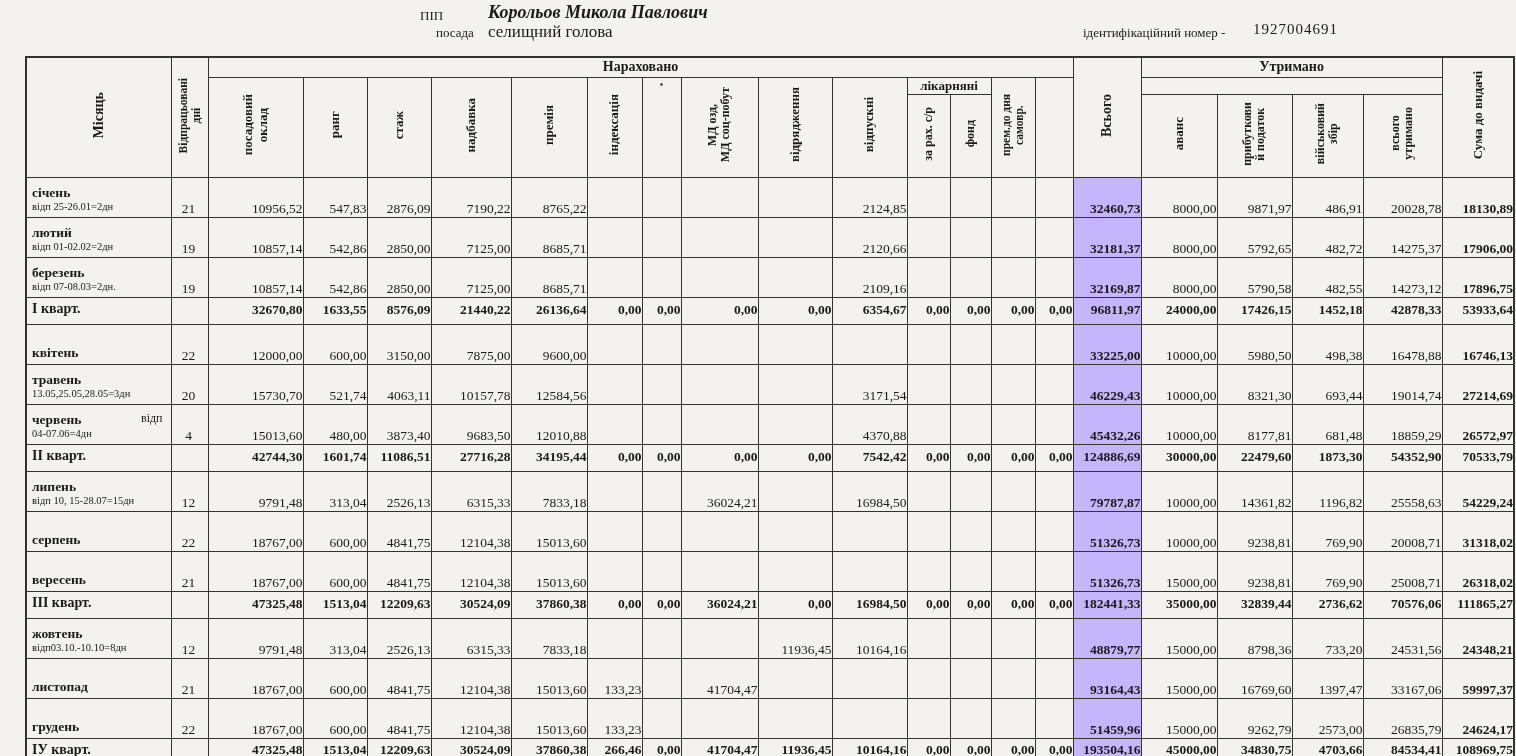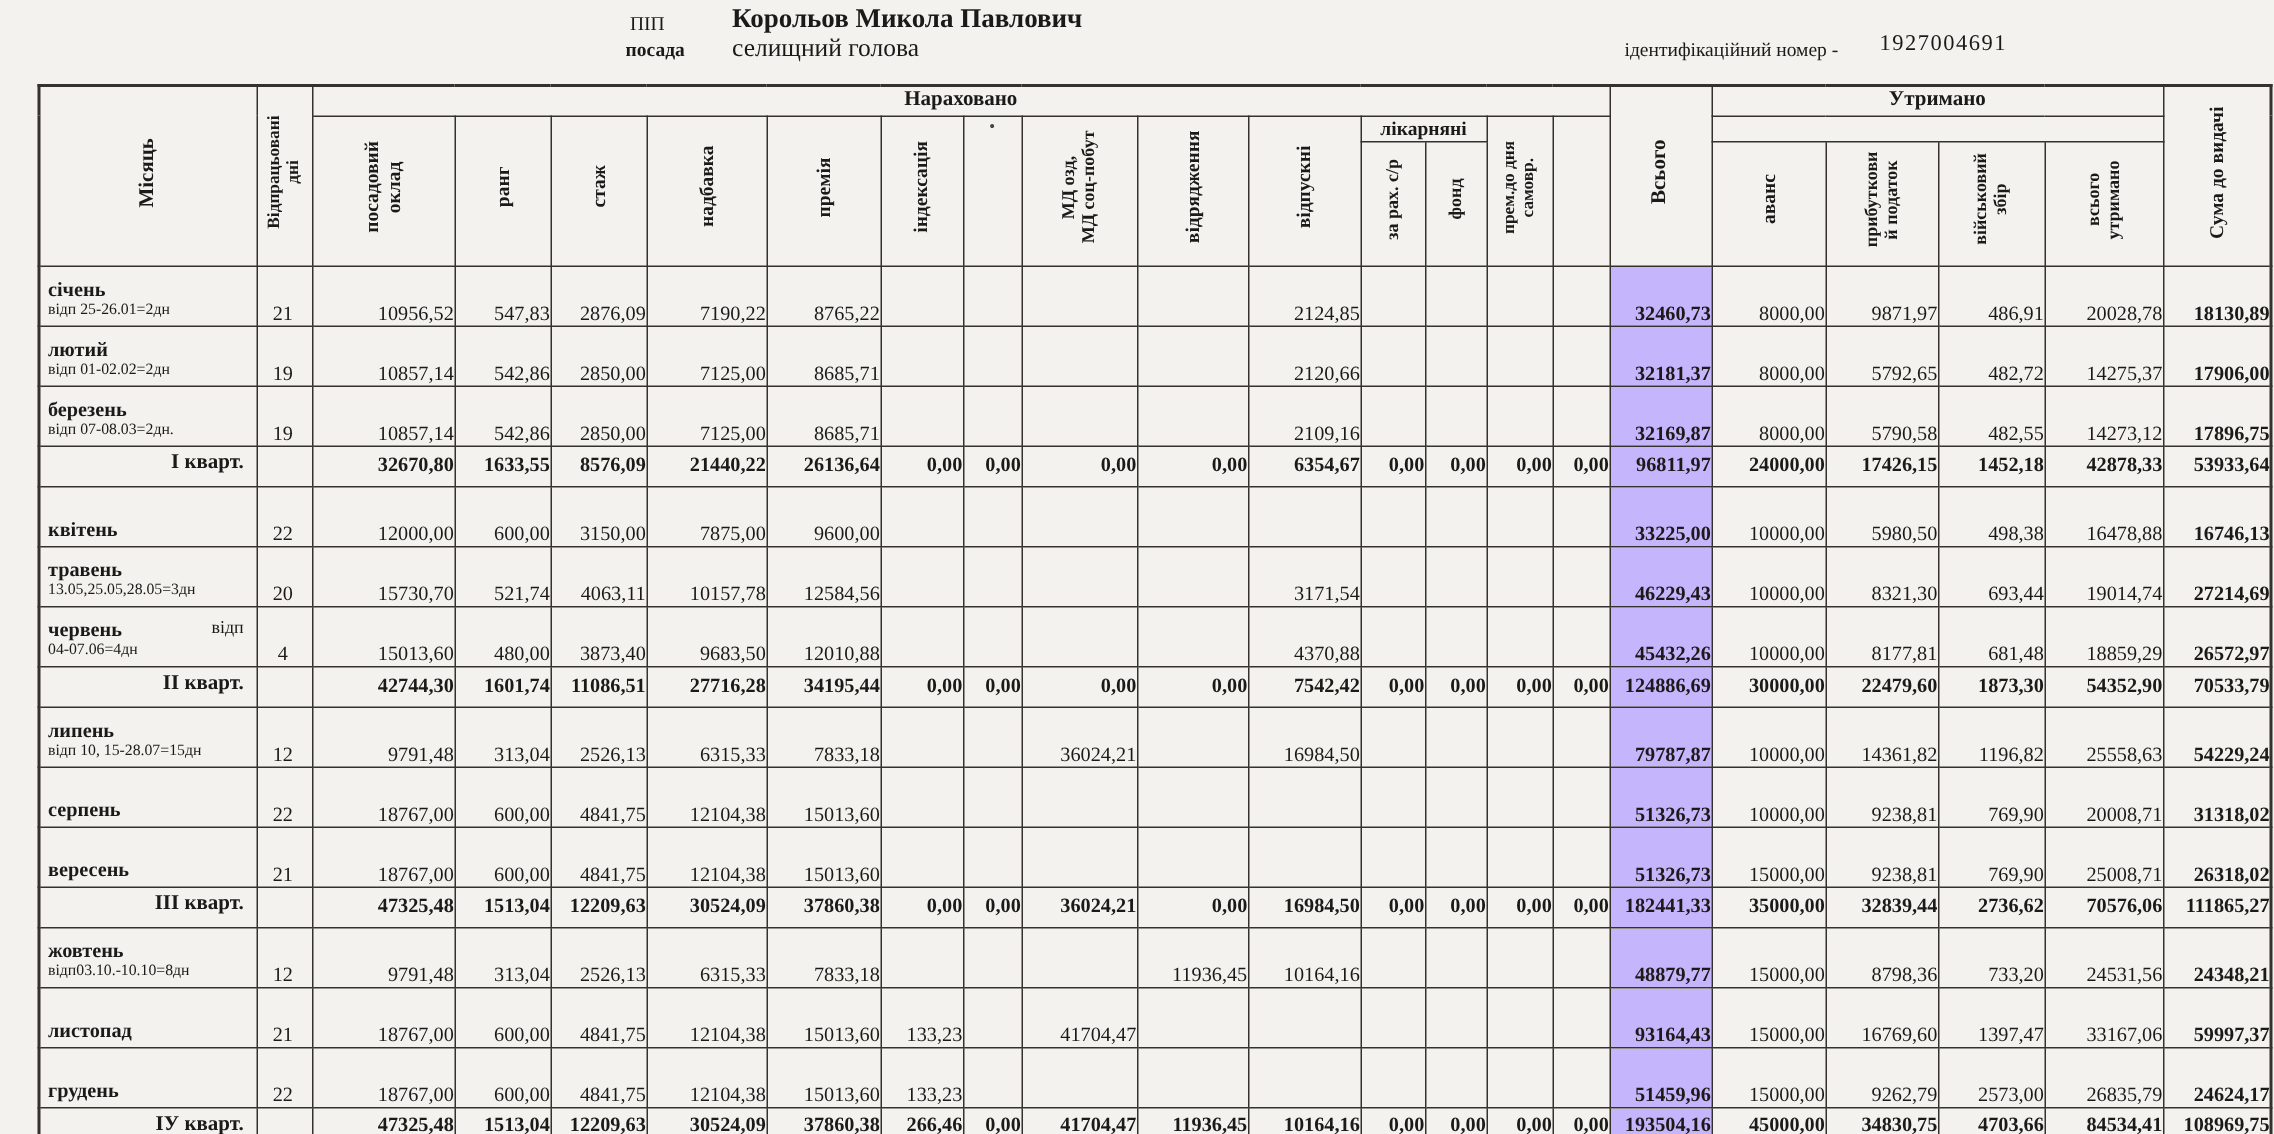--- a/index.html
+++ b/index.html
@@ -5,22 +5,22 @@
   html,body{margin:0;padding:0;}
   body{
     width:1516px;height:756px;
     background:#f3f2ee;
     font-family:"Liberation Serif","DejaVu Serif",serif;
     color:#1b1a18;
     overflow:hidden;
   }
   .topstrip{position:relative;height:56px;width:1516px;}
   .ts-pip{position:absolute;left:420px;top:8px;font-size:13px;}
-  .ts-name{position:absolute;left:488px;top:2px;font-size:18px;font-weight:bold;}
-  .ts-posada-lab{position:absolute;left:417px;top:25px;font-size:13px;font-weight:bold;}
+  .ts-name{position:absolute;left:488px;top:2px;font-size:18px;font-weight:bold;font-style:italic;}
+  .ts-posada-lab{position:absolute;left:436px;top:25px;font-size:13px;}
   .ts-posada{position:absolute;left:488px;top:22px;font-size:17px;}
   .ts-idlab{position:absolute;left:1083px;top:25px;font-size:13px;}
   .ts-idnum{position:absolute;left:1253px;top:21px;font-size:15px;letter-spacing:1px;}
 
   table.pay{
     margin-left:25px;
     border-collapse:collapse;
     table-layout:fixed;
     width:1488px;
     background:transparent;
@@ -57,21 +57,21 @@
   tbody td.c-days{text-align:center;padding-right:2px;}
   tbody td.mcell{text-align:left;vertical-align:bottom;padding:0 2px 3px 5px;}
   .mname{font-weight:bold;font-size:13.5px;display:flex;justify-content:space-between;padding-right:6px;line-height:1.15;}
   .mname .mright{font-weight:normal;font-size:12px;}
   .mnote{font-size:10.5px;line-height:1.2;white-space:nowrap;}
   td.shade{background:#c4b5fd;}
   td.b{font-weight:bold;}
   tr.month{height:40px;}
   tr.quarter{height:27px;}
   tr.quarter td{font-weight:bold;vertical-align:middle;padding-bottom:2px;}
-  tr.quarter td.mcell .mname{font-size:14px;justify-content:flex-end;}
+  tr.quarter td.mcell .mname{font-size:14px;}
   tr.total{height:33px;}
   tr.total td{font-weight:bold;border-top:2px solid #35322e;vertical-align:middle;padding-bottom:2px;}
 </style>
 </head>
 <body>
 
 <div class="topstrip">
   <span class="ts-pip">ПІП</span>
   <span class="ts-name">Корольов Микола Павлович</span>
   <span class="ts-posada-lab">посада</span>

